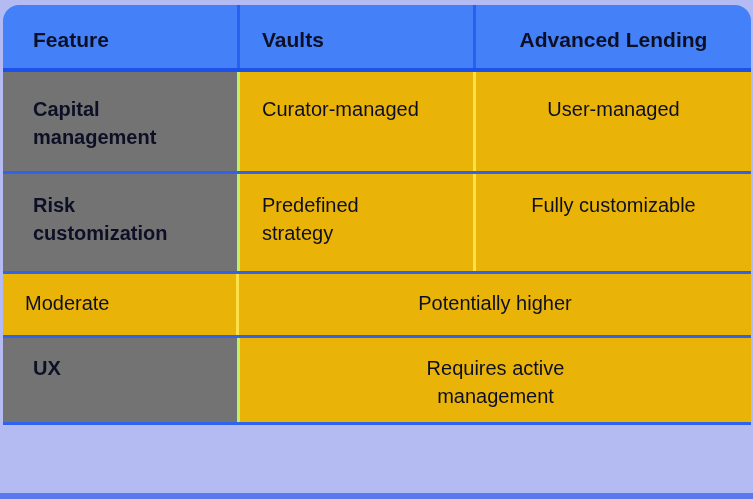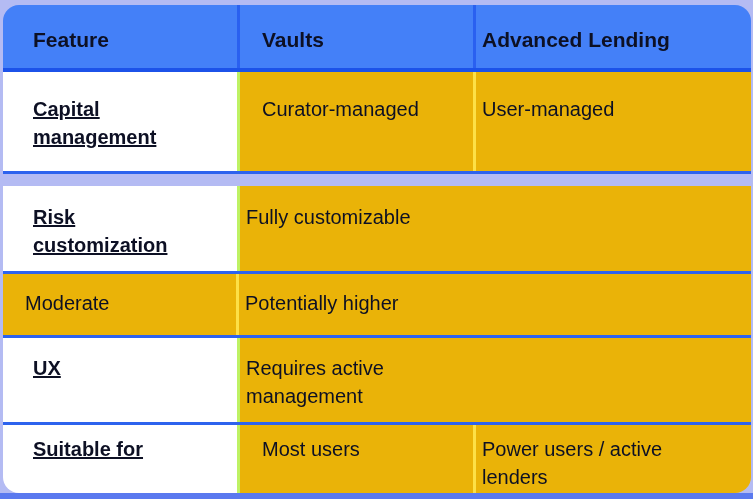--- a/index.html
+++ b/index.html
@@ -22,36 +22,36 @@
   }
   .row{display:flex;box-sizing:border-box;}
   .cell{
     box-sizing:border-box;
     white-space:pre-line;
     line-height:1.38;
     overflow:hidden;
   }
   .c1{width:237px;border-right:3px solid #bef264;padding-left:30px;}
   .c2{width:236px;border-right:3px solid #fde047;padding-left:22px;}
-  .c3{flex:1;padding-left:6px;padding-right:6px;}
+  .c3{flex:1;padding-left:6px;padding-right:6px;text-align:center;}
 
   
   .hdr{height:67px;background:#4480f8;border-bottom:4px solid #1c52e9;}
   .hdr .cell{
     font-size:21px;font-weight:700;padding-top:21px;
     background:transparent;
   }
   .hdr .c1,.hdr .c2{border-right-color:#2a60f0;}
 
   
   .brow{border-bottom:3px solid #2d63ee;}
-  .brow .c1{background:#ffffff;font-weight:700;font-size:20px;text-decoration:underline;}
+  .brow .c1{background:#737373;font-weight:700;font-size:20px;}
   .brow .c2,.brow .c3{background:#eab308;font-weight:400;font-size:20px;}
   .r1{height:102px;} .r1 .cell{padding-top:24px;}
-  .r2{height:100px;} .r2 .cell{padding-top:18px;margin-top:12px;}
+  .r2{height:100px;} .r2 .cell{padding-top:18px;}
   .r3{height:64px;}  .r3 .cell{padding-top:16px;}
   .r4{height:87px;}  .r4 .cell{padding-top:17px;}
   .r5{height:68px;border-bottom:none;} .r5 .cell{padding-top:11px;}
   .r4 .c2{padding-right:0;}
 </style>
 </head>
 <body>
 
 <div class="tbl">
 
@@ -64,36 +64,32 @@
   <div class="row brow r1">
     <div class="cell c1">Capital
 management</div>
     <div class="cell c2">Curator-managed</div>
     <div class="cell c3">User-managed</div>
   </div>
 
   <div class="row brow r2">
     <div class="cell c1">Risk
 customization</div>
+    <div class="cell c2">Predefined
+strategy</div>
     <div class="cell c3">Fully customizable</div>
   </div>
 
   <div class="row brow r3">
     <div class="cell c2">Moderate</div>
     <div class="cell c3">Potentially higher</div>
   </div>
 
   <div class="row brow r4">
     <div class="cell c1">UX</div>
     <div class="cell c3">Requires active
 management</div>
   </div>
 
-  <div class="row brow r5">
-    <div class="cell c1">Suitable for</div>
-    <div class="cell c2">Most users</div>
-    <div class="cell c3">Power users / active
-lenders</div>
-  </div>
 
 </div>
 
 <div class="bottom-strip"></div>
 
 </body></html>

